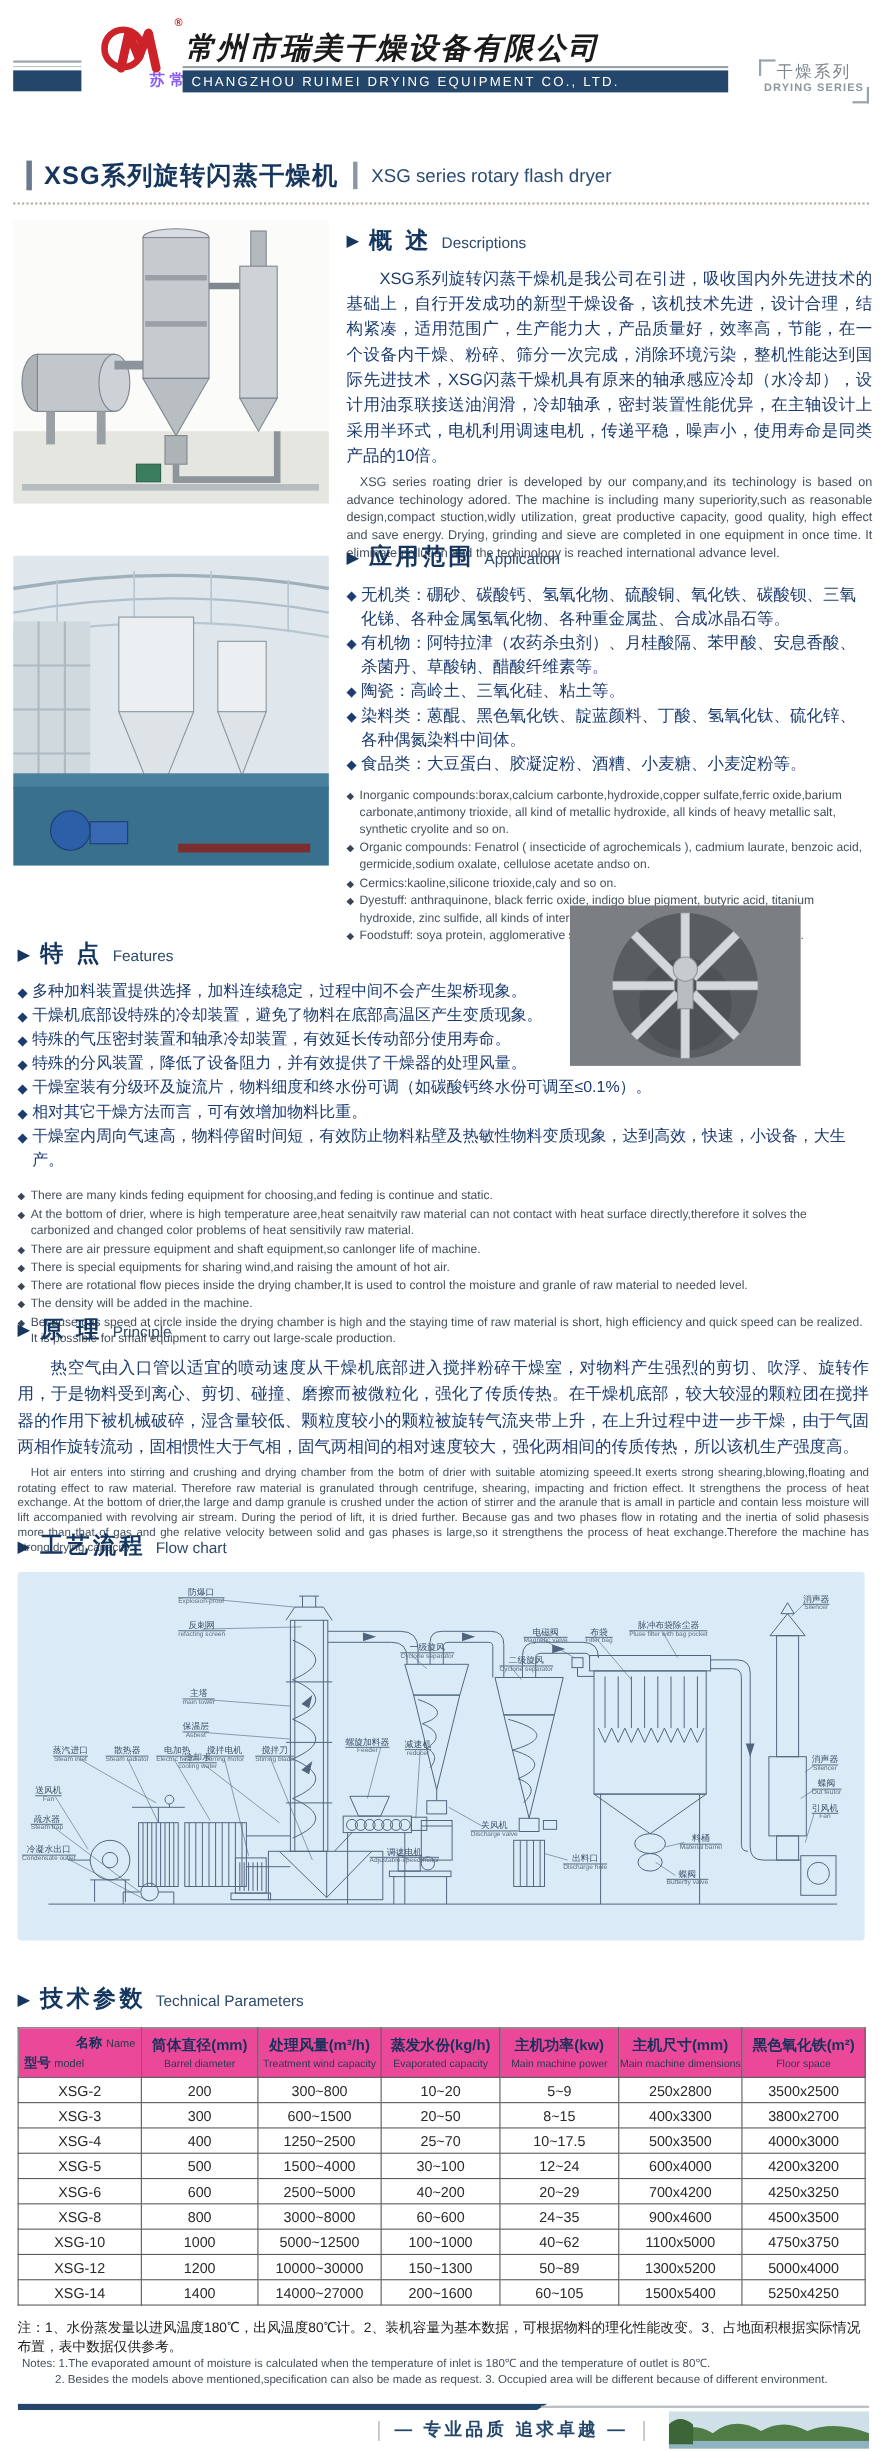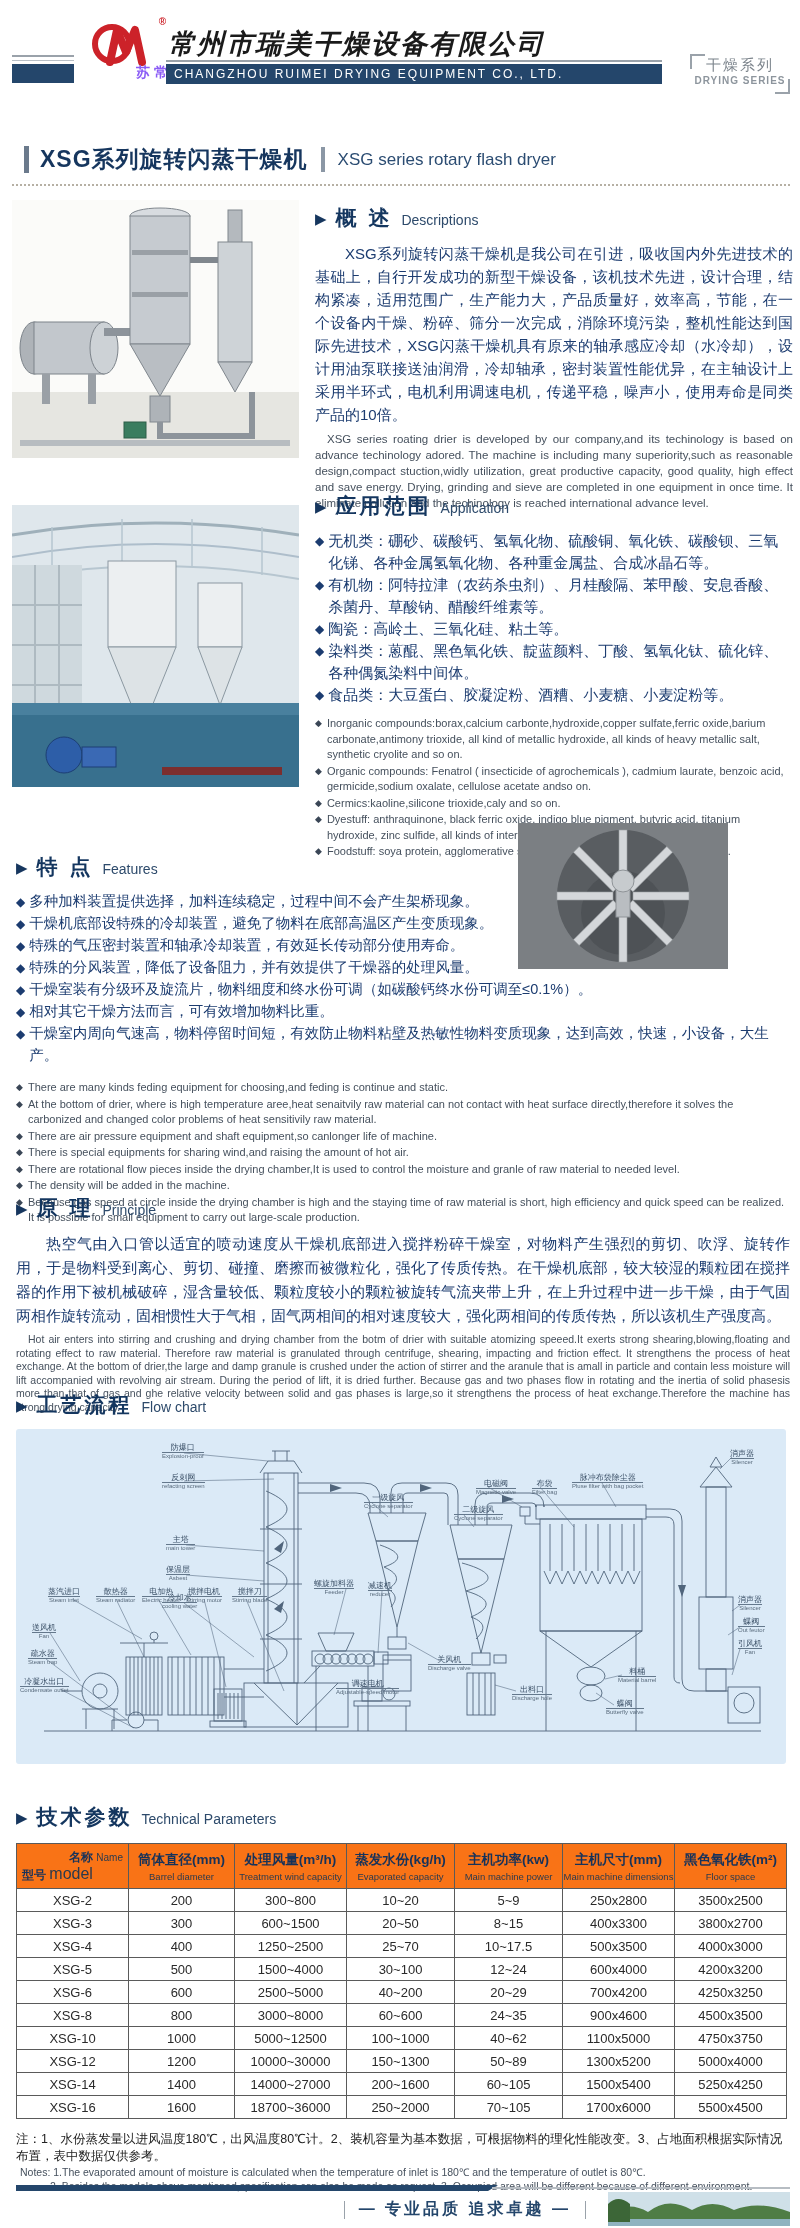--- a/index.html
+++ b/index.html
@@ -60,30 +60,30 @@
   .sec-prin .en-para{font-size:10.5px;line-height:13.5px;}
   .sec-flow{left:16px;top:1391px;width:774px;}
   .flow-box{position:relative;margin-top:10px;width:770px;height:335px;background:#dbeaf7;border-radius:3px;}
   .flow-label{position:absolute;text-align:center;color:#3a4f66;white-space:nowrap;z-index:2;}
   .flow-label .fl-cn{font-size:8px;line-height:9px;border-bottom:0.5px solid #64788c;}
   .flow-label .fl-en{font-size:6px;line-height:7px;color:#5a6c7e;}
   
   .sec-params{left:16px;top:1803px;width:774px;}
   table.params{margin-top:12px;border-collapse:collapse;width:770px;table-layout:fixed;}
   table.params th,table.params td{border:1px solid #5a5a5a;text-align:center;padding:0;}
-  table.params thead th{background:#f97316;height:44px;margin-top:16px;}
+  table.params thead th{background:#ec4899;height:44px;margin-top:16px;}
   .th-cn{font-size:13.5px;color:#16325a;font-weight:bold;}
   .th-en{font-size:9.5px;color:#2b3a4d;font-weight:normal;margin-top:2px;}
   table.params td{height:22px;font-size:13px;color:#2a2a2a;background:#fff;}
   th.corner{position:relative;background:#cfe4f6;
      background-image:linear-gradient(to bottom right,transparent calc(50% - 0.6px),#5a5a5a calc(50% - 0.6px),#5a5a5a calc(50% + 0.6px),transparent calc(50% + 0.6px)),linear-gradient(#cfe4f6,#cfe4f6);}
   .c-name{position:absolute;right:5px;top:5px;font-size:12px;color:#16325a;font-weight:bold;}
   .c-name .c-en{font-size:10px;font-weight:normal;color:#2b3a4d;}
   .c-model{position:absolute;left:5px;bottom:4px;font-size:12px;color:#16325a;font-weight:bold;}
-  .c-model .c-en{font-size:16px;font-weight:normal;color:#2b3a4d;}
+  .c-model .c-en{font-size:10px;font-weight:normal;color:#2b3a4d;}
   .note-cn{margin-top:12px;font-size:12.5px;color:#222;line-height:17px;}
   .note-en{font-size:10.5px;color:#45505d;line-height:14px;margin-left:4px;}
   .note-en.indent{margin-left:34px;}
   
   .ft-bar{position:absolute;left:16px;top:2185px;width:482px;height:6px;background:#24466b;
           clip-path:polygon(0 0,100% 0,calc(100% - 10px) 100%,0 100%);}
   .ft-line{position:absolute;left:492px;top:2187px;width:298px;height:2px;background:#b7bdc3;}
   .ft-slogan{position:absolute;left:0;top:2199px;width:600px;text-align:right;
              font-size:16px;font-weight:bold;color:#24466b;letter-spacing:3px;}
   .ft-slogan .sbar{display:inline-block;width:1px;height:18px;background:#9aa2aa;vertical-align:middle;margin:0 14px;}
@@ -743,29 +743,20 @@
           <tr>
             <td>XSG-14</td>
             <td>1400</td>
             <td>14000~27000</td>
             <td>200~1600</td>
             <td>60~105</td>
             <td>1500x5400</td>
             <td>5250x4250</td>
           </tr>
 
-          <tr>
-            <td>XSG-16</td>
-            <td>1600</td>
-            <td>18700~36000</td>
-            <td>250~2000</td>
-            <td>70~105</td>
-            <td>1700x6000</td>
-            <td>5500x4500</td>
-          </tr>
         </tbody>
     </table>
     <div class="note-cn">注：1、水份蒸发量以进风温度180℃，出风温度80℃计。2、装机容量为基本数据，可根据物料的理化性能改变。3、占地面积根据实际情况布置，表中数据仅供参考。</div>
     <div class="note-en">Notes: 1.The evaporated amount of moisture is calculated when the temperature of inlet is 180℃ and the temperature of outlet is 80℃.</div>
     <div class="note-en indent">2. Besides the models above mentioned,specification can also be made as request. 3. Occupied area will be different because of different environment.</div>
   </div>
 
   <div class="ft-bar"></div>
   <div class="ft-line"></div>
   <div class="ft-slogan">

